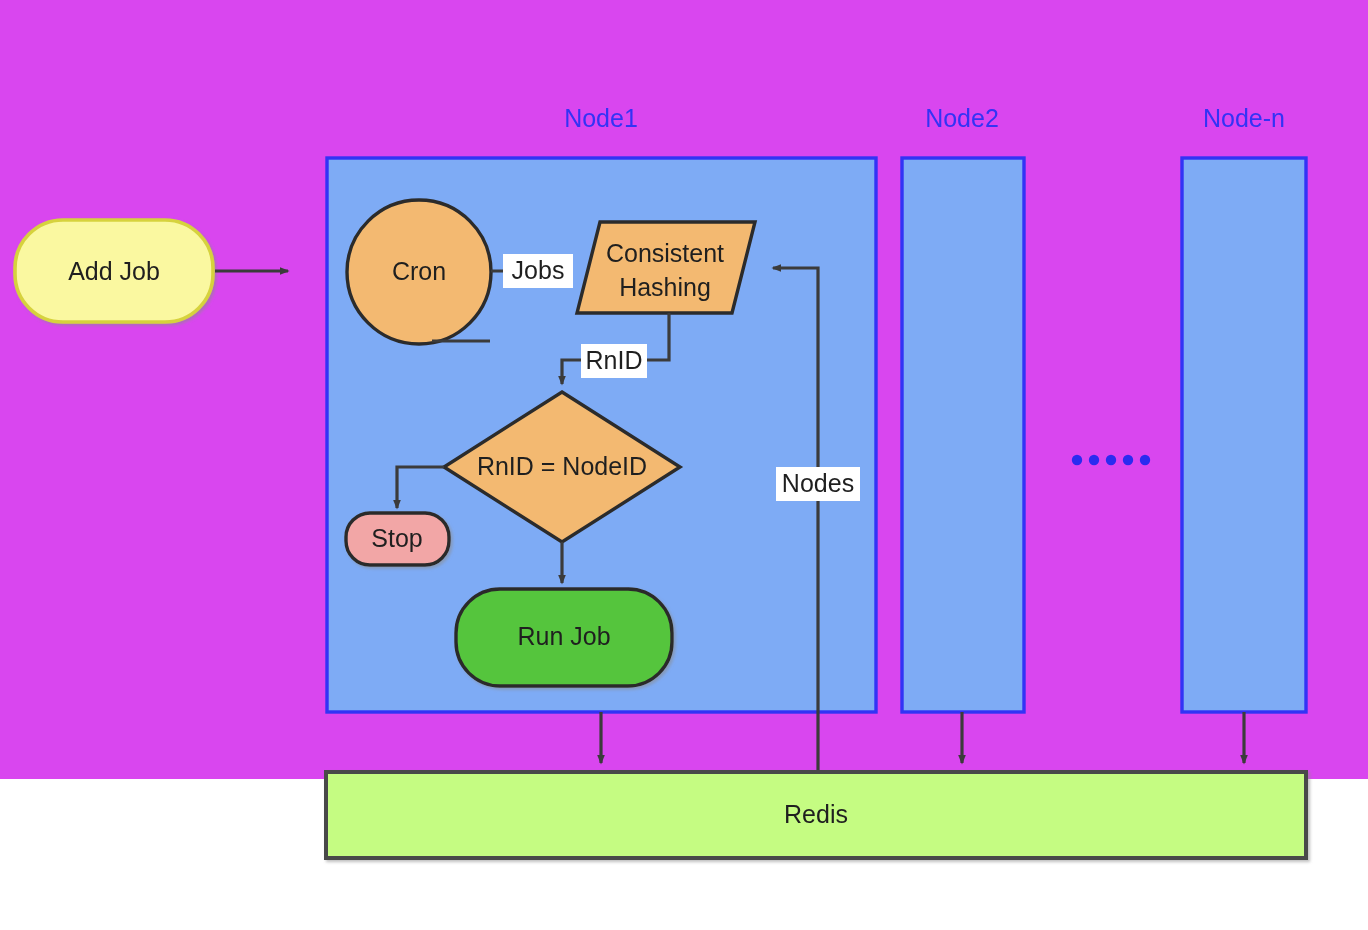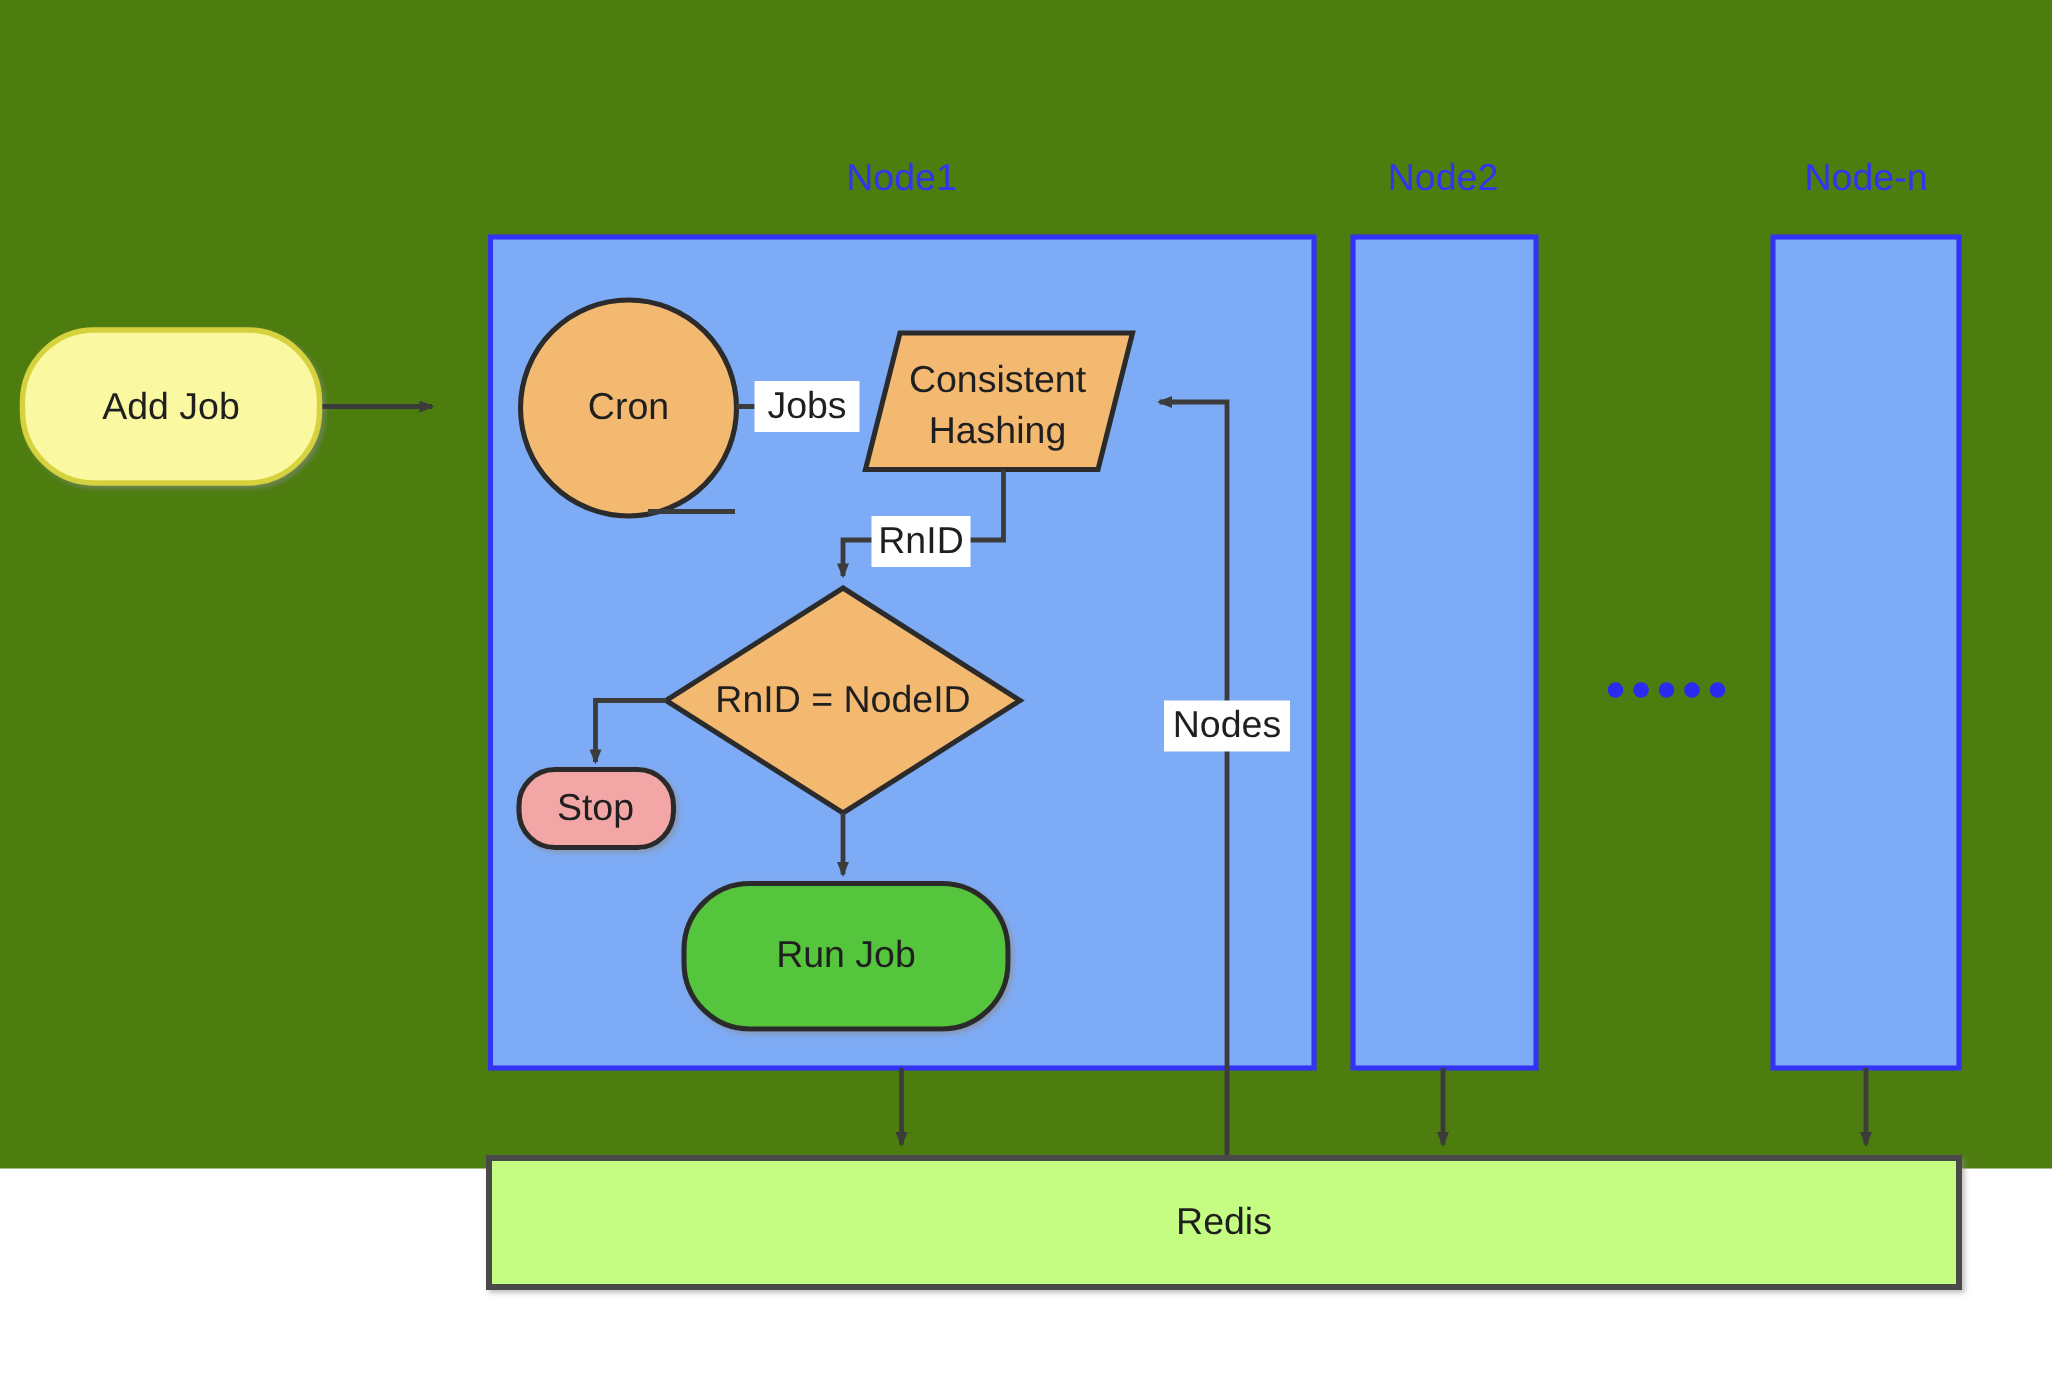--- a/index.html
+++ b/index.html
@@ -11,21 +11,21 @@
   body {
     font-family: "Liberation Sans", sans-serif;
     width: 1368px;
     height: 930px;
     overflow: hidden;
   }
   #diagram-root {
     position: relative;
     width: 1368px;
     height: 779px;
-    background: #4d7c0f;
+    background: #d946ef;
   }
   svg#diagram-canvas {
     position: absolute;
     top: 0;
     left: 0;
     width: 1368px;
     height: 930px;
     display: block;
   }
   .node-title {

